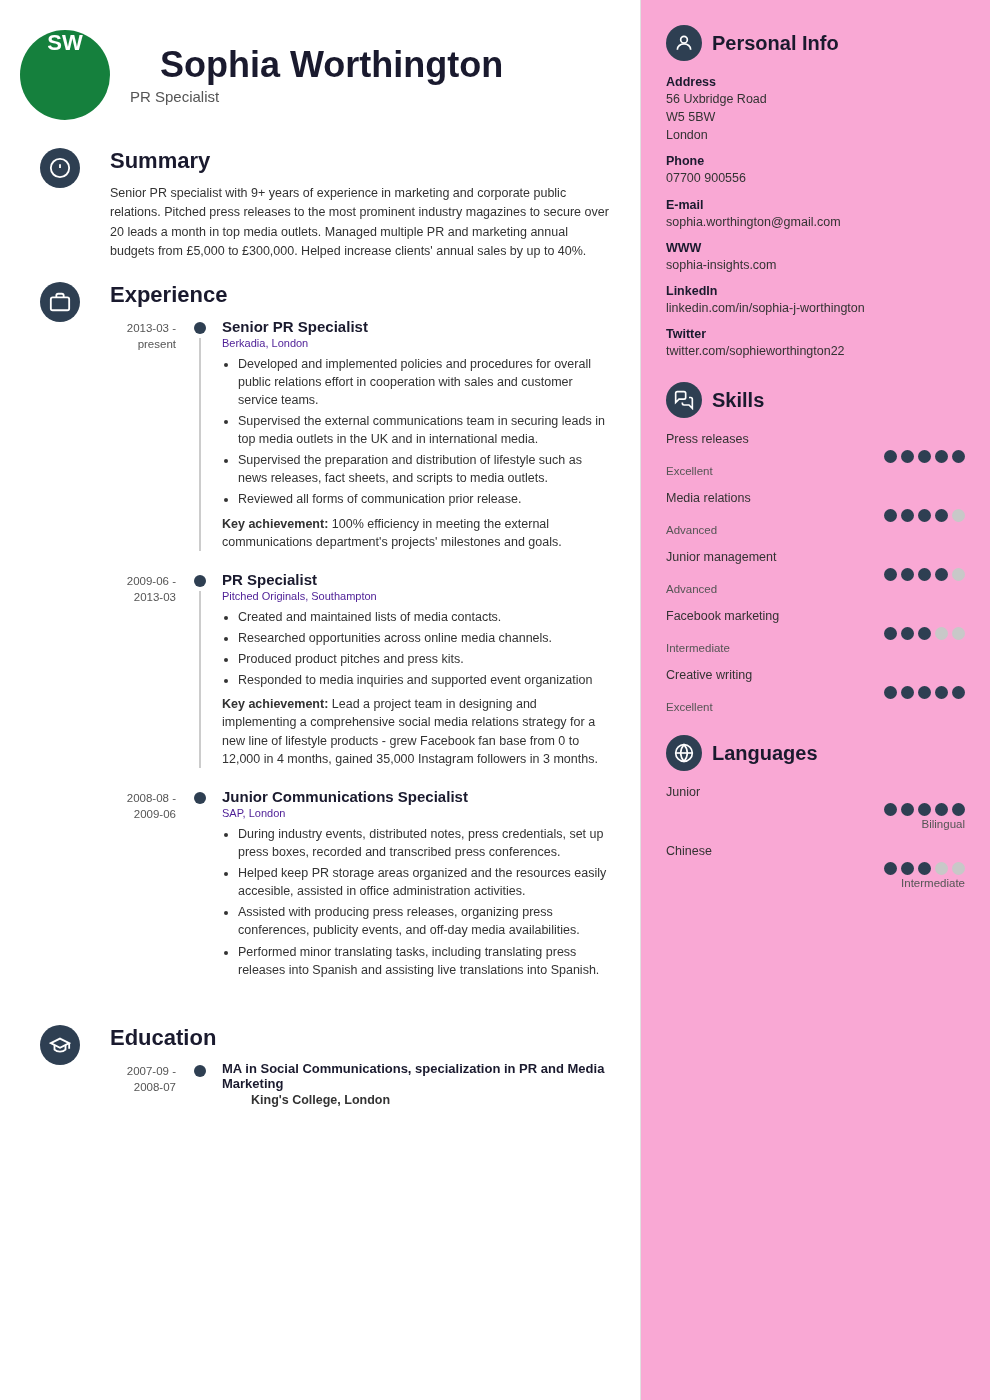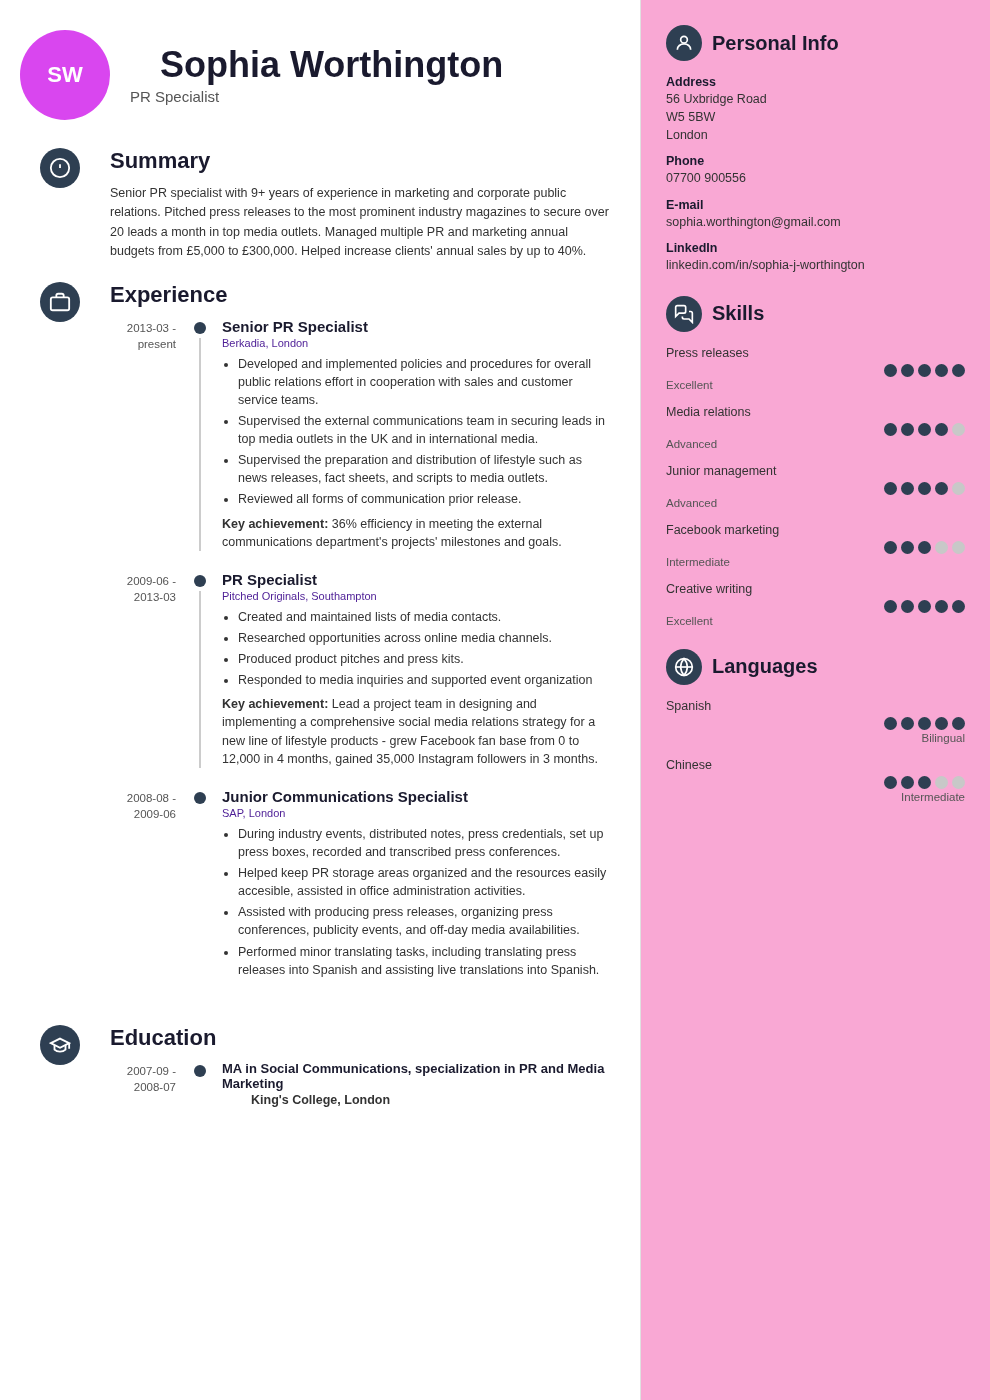--- a/index.html
+++ b/index.html
@@ -28,23 +28,22 @@
     
     .header-section {
       display: flex;
       align-items: center;
       margin-bottom: 28px;
     }
     .avatar {
       width: 90px;
       height: 90px;
       border-radius: 50%;
-      background: #d946ef;
-      display: flex;
-      align-items: center;
+      background: #15803d;
+      display: flex;
       justify-content: center;
       color: #fff;
       font-size: 22px;
       font-weight: bold;
       flex-shrink: 0;
       margin-right: 20px;
     }
     .header-text h1 {
       font-size: 36px;
       font-weight: bold;
@@ -377,21 +376,21 @@
           <div class="timeline-body">
             <h3>Senior PR Specialist</h3>
             <div class="company">Berkadia, London</div>
             <ul>
               <li>Developed and implemented policies and procedures for overall public relations effort in cooperation with sales and customer service teams.</li>
               <li>Supervised the external communications team in securing leads in top media outlets in the UK and in international media.</li>
               <li>Supervised the preparation and distribution of lifestyle such as news releases, fact sheets, and scripts to media outlets.</li>
               <li>Reviewed all forms of communication prior release.</li>
             </ul>
             <p class="key-achievement">
-              <strong>Key achievement:</strong> <span>36% efficiency in meeting the external communications department's projects' milestones and goals.</span>
+              <strong>Key achievement:</strong> <span>100% efficiency in meeting the external communications department's projects' milestones and goals.</span>
             </p>
           </div>
         </div>
 
         <div class="timeline-entry">
           <div class="timeline-date-col">
             <span>2009-06 - 2013-03</span>
           </div>
           <div class="timeline-dot-col">
             <div class="timeline-dot"></div>
@@ -485,26 +484,34 @@
       <div class="info-block">
         <div class="info-label">Phone</div>
         <div class="info-value">07700 900556</div>
       </div>
 
       <div class="info-block">
         <div class="info-label">E-mail</div>
         <div class="info-value">sophia.worthington@gmail.com</div>
       </div>
 
+      <div class="info-block">
+        <div class="info-label">WWW</div>
+        <div class="info-value">sophia-insights.com</div>
+      </div>
 
       <div class="info-block">
         <div class="info-label">LinkedIn</div>
         <div class="info-value">linkedin.com/in/sophia-j-worthington</div>
       </div>
 
+      <div class="info-block">
+        <div class="info-label">Twitter</div>
+        <div class="info-value">twitter.com/sophieworthington22</div>
+      </div>
     </div>
 
     <div class="right-section">
       <div class="right-section-header">
         <div class="right-icon">
           <svg width="20" height="20" viewBox="0 0 24 24" fill="none" stroke="white" stroke-width="2">
             <path d="M14 9a2 2 0 0 1-2 2H6l-4 4V4c0-1.1.9-2 2-2h8a2 2 0 0 1 2 2v5z"></path>
             <path d="M18 9h2a2 2 0 0 1 2 2v11l-4-4h-6a2 2 0 0 1-2-2v-1"></path>
           </svg>
         </div>
@@ -577,21 +584,21 @@
             <circle cx="12" cy="12" r="10"></circle>
             <line x1="2" y1="12" x2="22" y2="12"></line>
             <path d="M12 2a15.3 15.3 0 0 1 4 10 15.3 15.3 0 0 1-4 10 15.3 15.3 0 0 1-4-10 15.3 15.3 0 0 1 4-10z"></path>
           </svg>
         </div>
         <div class="right-section-title">Languages</div>
       </div>
 
       <div id="languages-container">
           <div class="lang-item">
-            <div class="lang-name">Spanish</div>
+            <div class="lang-name">Junior</div>
             <div class="lang-dots">
               <div class="lang-dot filled"></div>
               <div class="lang-dot filled"></div>
               <div class="lang-dot filled"></div>
               <div class="lang-dot filled"></div>
               <div class="lang-dot filled"></div>
             </div>
             <div class="lang-level">Bilingual</div>
           </div>
           <div class="lang-item">

